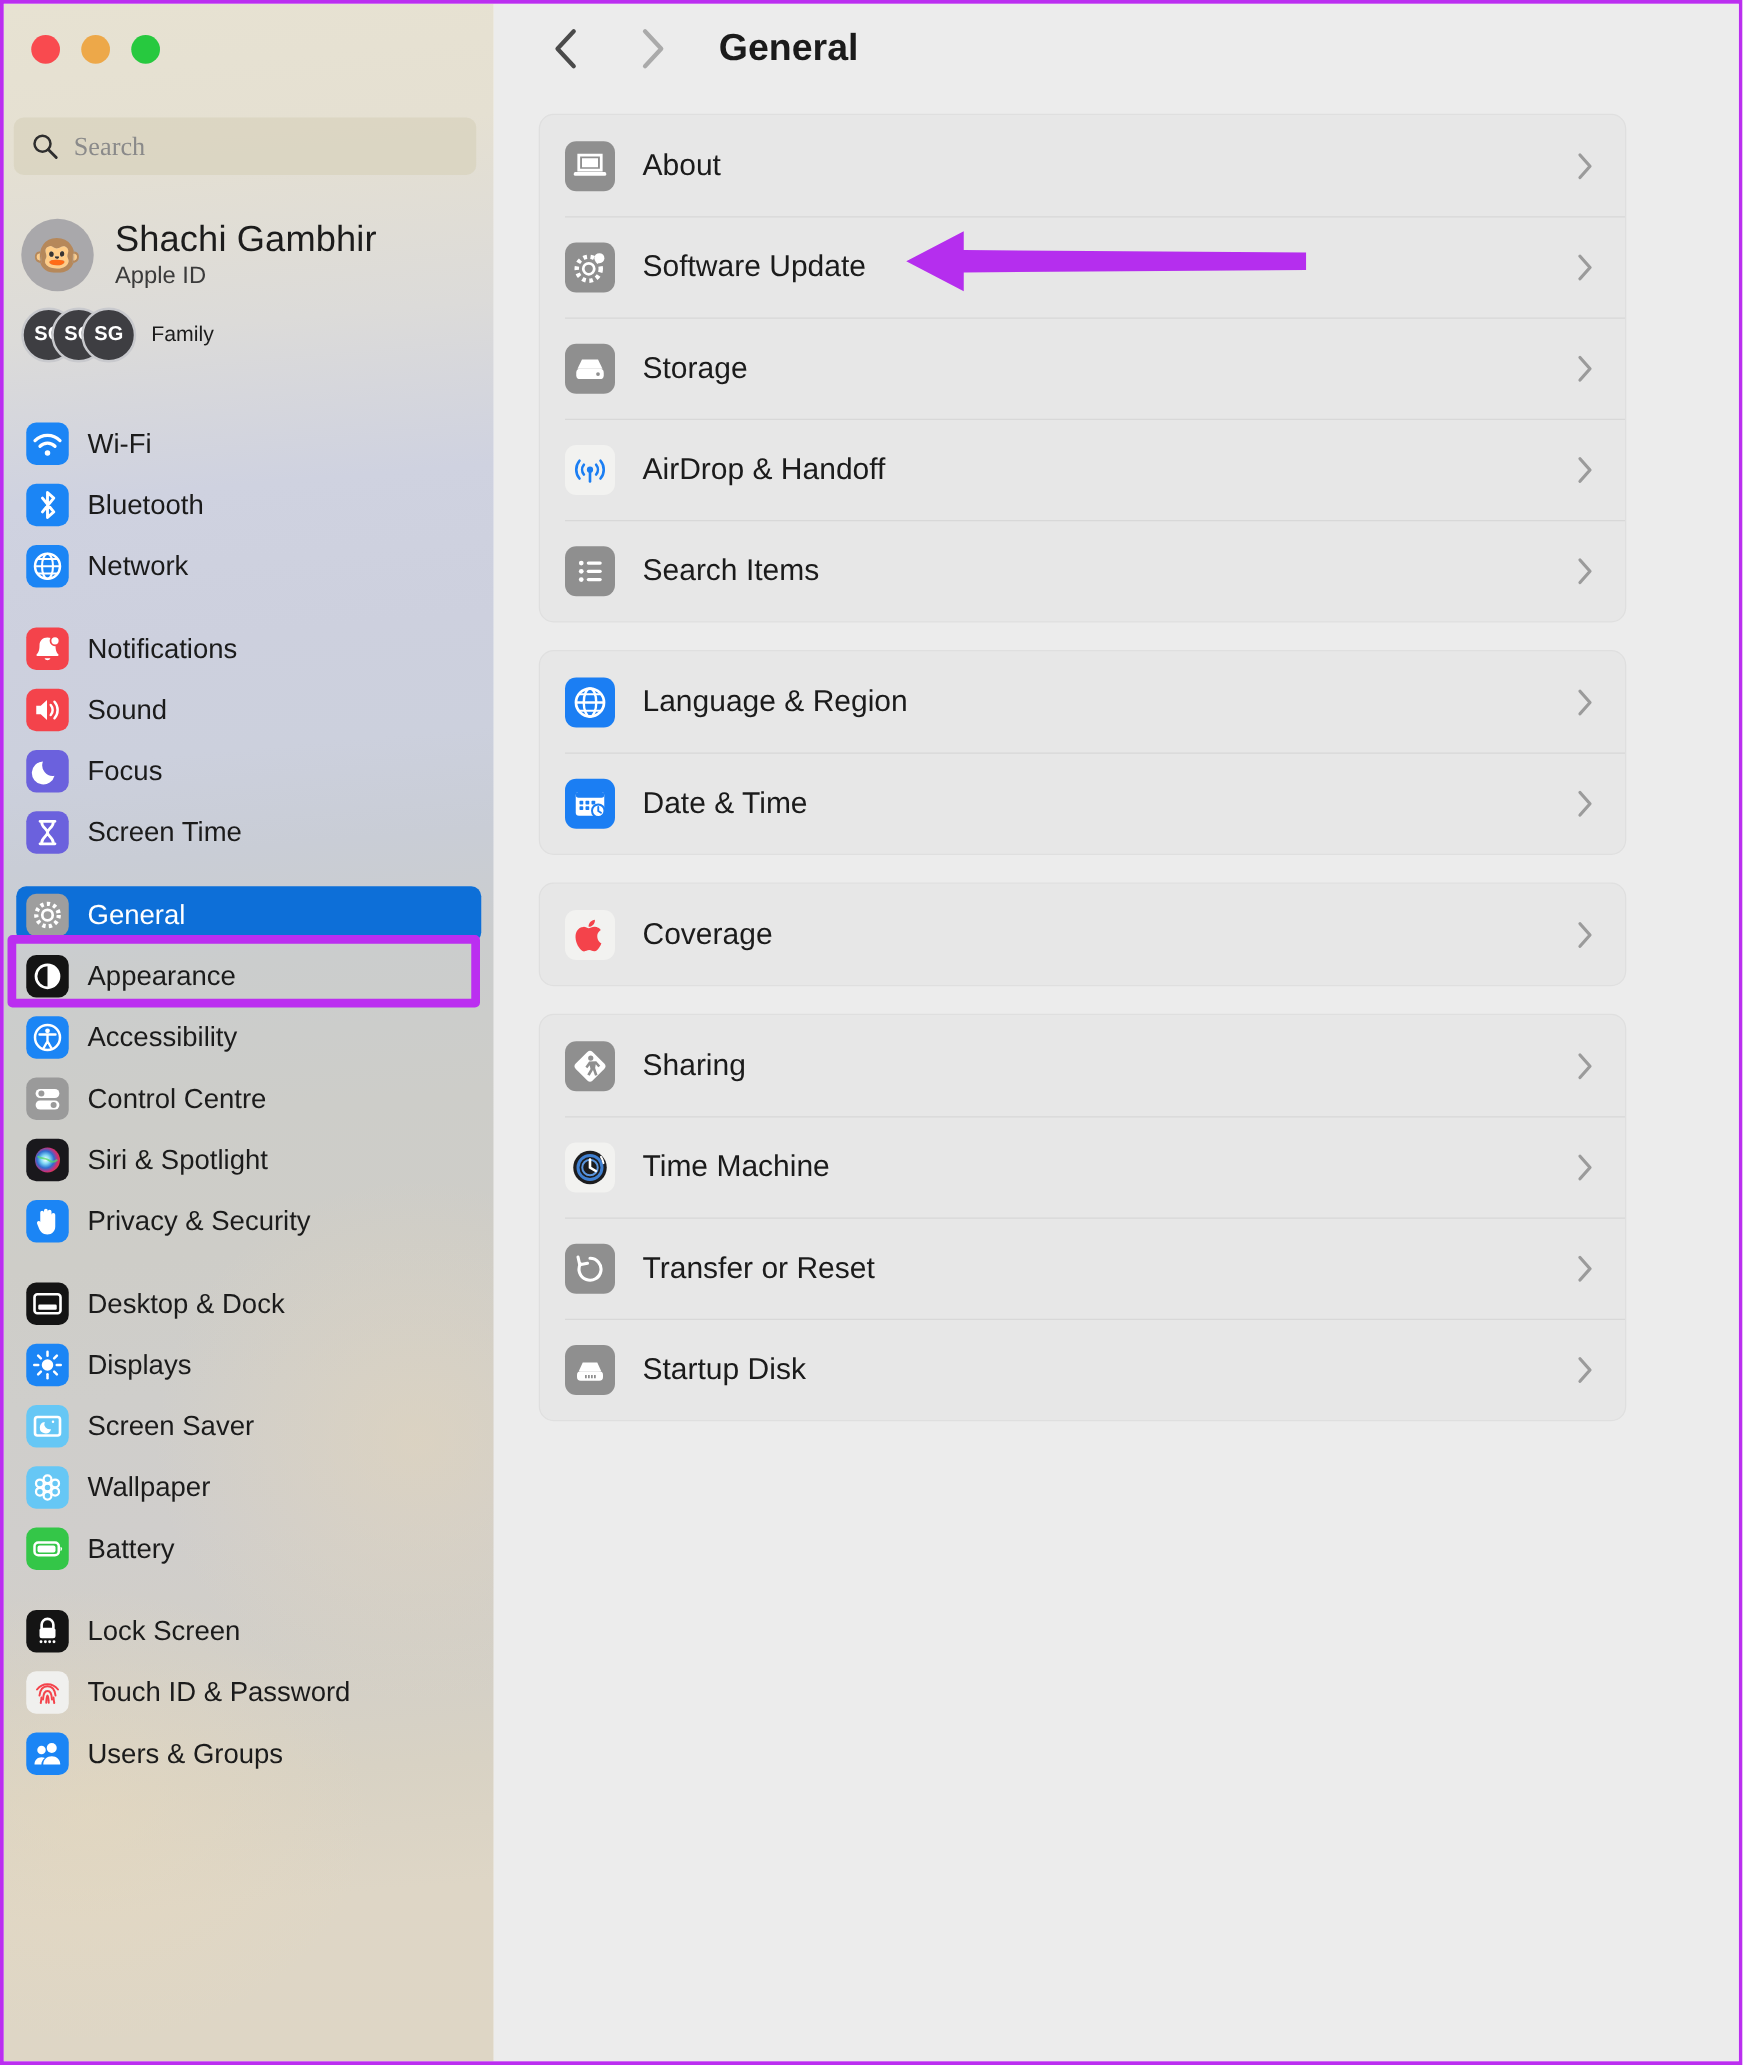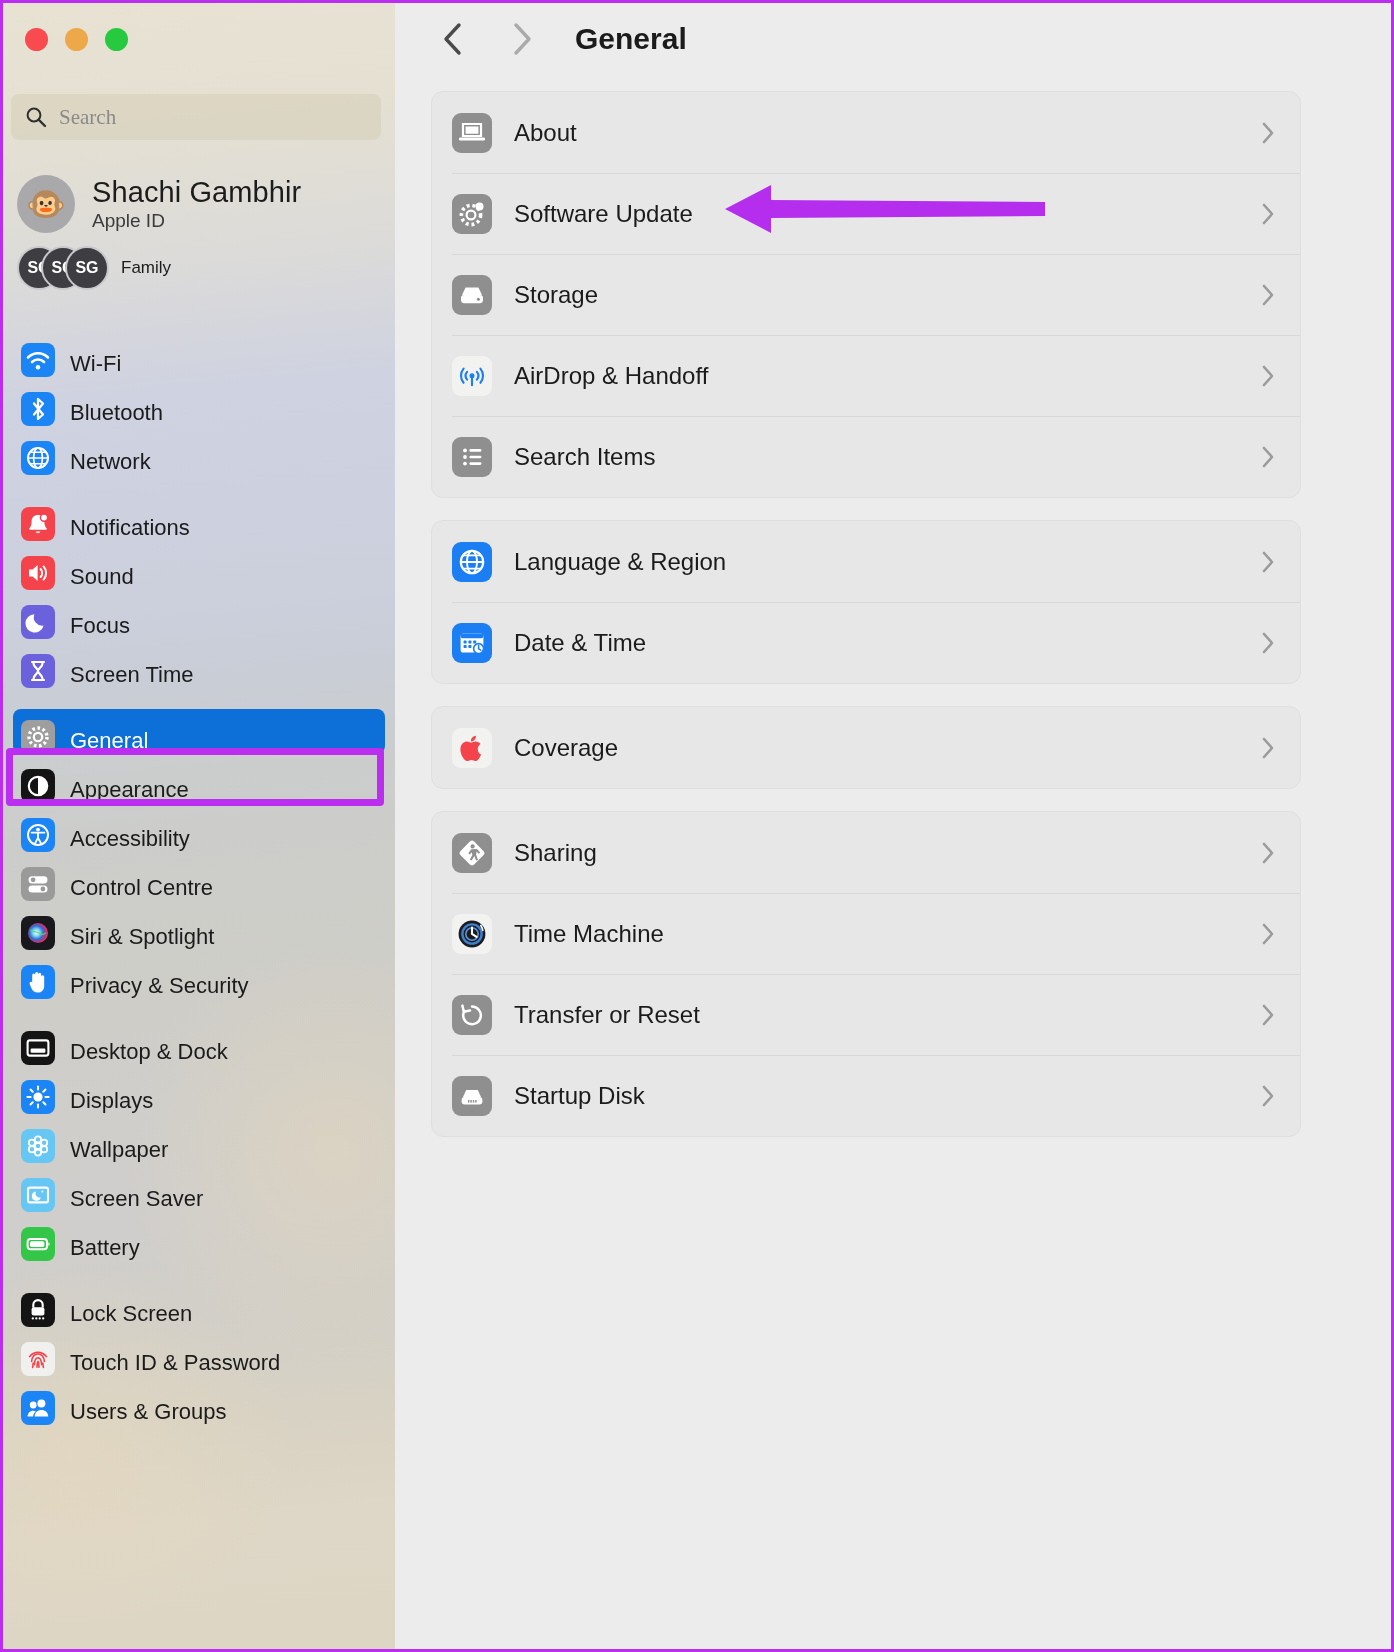--- a/index.html
+++ b/index.html
@@ -134,21 +134,21 @@
   .fam-circle:nth-child(1) { left: 0;  z-index: 1; }
   .fam-circle:nth-child(2) { left: 24px; z-index: 2; }
   .fam-circle:nth-child(3) { left: 48px; z-index: 3; }
   .fam-label { font-size: 17px; color: #1c1c1c; margin-left: 12px; }
 
   
   #navlist { position: absolute; top: 325px; left: 0; width: 100%; z-index: 5; }
   .nav-group { margin-bottom: 21px; }
   .nav-item {
     display: flex;
-    align-items: flex-end;
+    align-items: center;
     height: 45px;
     margin: 4px 10px;
     padding: 0 8px;
     border-radius: 8px;
     cursor: default;
   }
   .nav-item .ic {
     width: 34px; height: 34px; flex: 0 0 34px;
     border-radius: 8px;
     display: flex; align-items: center; justify-content: center;
@@ -461,42 +461,42 @@
                 <line x1="24.5" y1="9.5" x2="22.3" y2="11.7"></line>
                   <line x1="11.7" y1="22.3" x2="9.5" y2="24.5"></line>
               </g>
             </svg>
           </span>
           <span class="lbl">Displays</span>
         </div>
         <div class="nav-item">
           <span class="ic" style="background:#66c7f5">
             <svg viewBox="0 0 34 34" width="34" height="34">
+              <rect x="7" y="9.6" width="20" height="14.8" rx="2" fill="none" stroke="#fff" stroke-width="2.1"></rect>
+              <path d="M19.4 19.4a4.2 4.2 0 0 1-4.6-5.8 4.6 4.6 0 1 0 5 6z" fill="#fff"></path>
+              <circle cx="21.4" cy="13.4" r="1" fill="#fff"></circle>
+            </svg>
+          </span>
+          <span class="lbl">Screen Saver</span>
+        </div>
+        <div class="nav-item">
+          <span class="ic" style="background:#66c7f5">
+            <svg viewBox="0 0 34 34" width="34" height="34">
               <g fill="none" stroke="#fff" stroke-width="1.8">
                 <circle cx="17" cy="10.4" r="3.1"></circle>
                   <circle cx="17" cy="23.6" r="3.1"></circle>
                 <circle cx="10.9" cy="13.7" r="3.1"></circle>
                   <circle cx="23.1" cy="20.3" r="3.1"></circle>
                 <circle cx="10.9" cy="20.3" r="3.1"></circle>
                   <circle cx="23.1" cy="13.7" r="3.1"></circle>
                 <circle cx="17" cy="17" r="3.1"></circle>
               </g>
             </svg>
           </span>
           <span class="lbl">Wallpaper</span>
-        </div>
-        <div class="nav-item">
-          <span class="ic" style="background:#66c7f5">
-            <svg viewBox="0 0 34 34" width="34" height="34">
-              <rect x="7" y="9.6" width="20" height="14.8" rx="2" fill="none" stroke="#fff" stroke-width="2.1"></rect>
-              <path d="M19.4 19.4a4.2 4.2 0 0 1-4.6-5.8 4.6 4.6 0 1 0 5 6z" fill="#fff"></path>
-              <circle cx="21.4" cy="13.4" r="1" fill="#fff"></circle>
-            </svg>
-          </span>
-          <span class="lbl">Screen Saver</span>
         </div>
         <div class="nav-item">
           <span class="ic" style="background:#34c648">
             <svg viewBox="0 0 34 34" width="34" height="34">
               <rect x="6.6" y="12" width="19.4" height="10.2" rx="3" fill="none" stroke="#fff" stroke-width="2"></rect>
               <rect x="9" y="14.3" width="14.4" height="5.6" rx="1.6" fill="#fff"></rect>
               <path d="M27.4 15.3v3.6a1.9 1.9 0 0 0 0-3.6z" fill="#fff"></path>
             </svg>
           </span>
           <span class="lbl">Battery</span>

